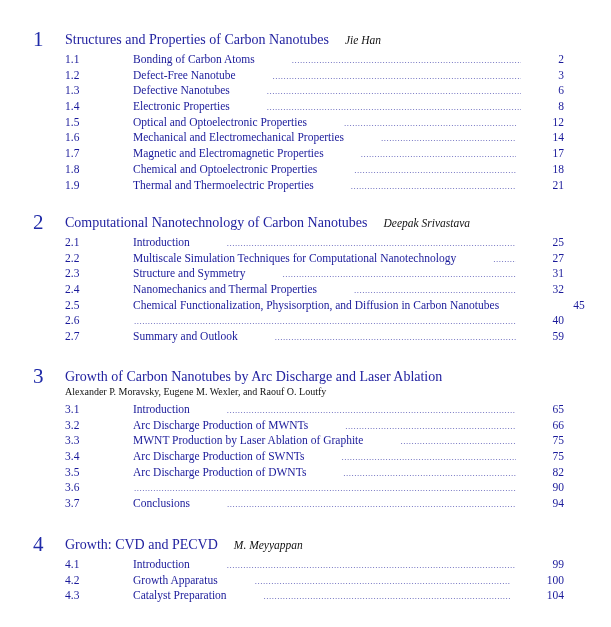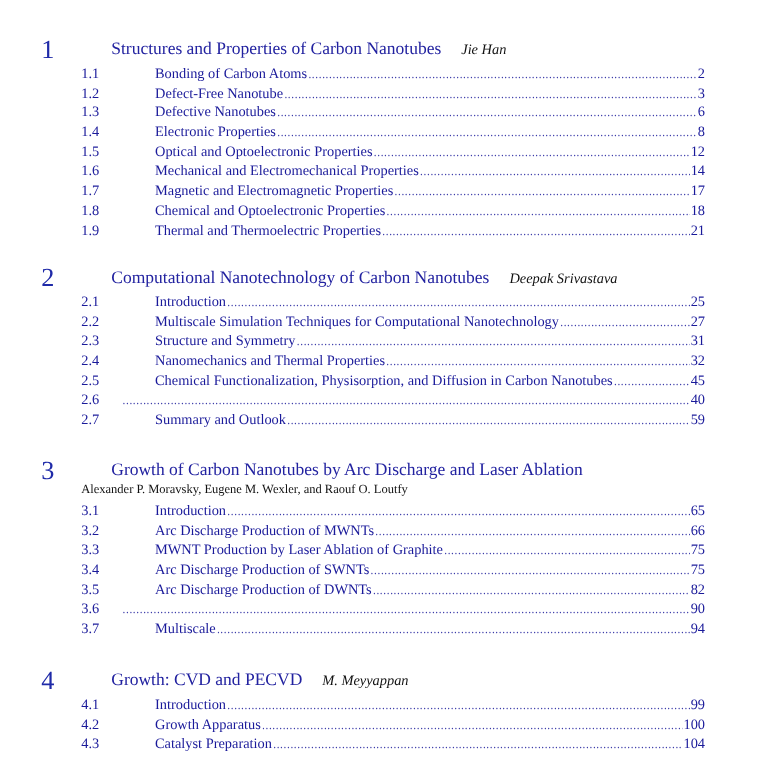--- a/index.html
+++ b/index.html
@@ -7,36 +7,36 @@
     width: 611px; height: 627px; background: #ffffff; position: relative; overflow: hidden;
     font-family: "Liberation Serif", "DejaVu Serif", serif;
   }
   .chapter { position: absolute; left: 0; width: 611px; }
   .ch-num {
     position: absolute; left: 33px; top: 0;
     font-size: 21px; color: #1f2aa8; line-height: 22px;
   }
   .ch-title {
     position: absolute; left: 65px; top: 4px; white-space: nowrap;
-    font-size: 14px; color: #2222a0; line-height: 16px; margin-left: 24px;
+    font-size: 14px; color: #2222a0; line-height: 16px;
   }
   .ch-author {
     font-style: italic; color: #111111; font-size: 11.5px; margin-left: 16px;
   }
   .ch-author-line {
     position: absolute; left: 65px; top: 20px; white-space: nowrap;
     color: #111111; font-size: 10px; line-height: 13px;
   }
   .entries { position: absolute; left: 65px; width: 499px; }
   .entry {
     position: relative; height: 15.7px; display: flex; align-items: baseline;
-    font-size: 11.5px; color: #1a1a9a; line-height: 15.7px;
+    font-size: 11.5px; color: #1a1a9a; line-height: 15.7px; gap: 36px;
   }
   .e-num { width: 32px; flex: none; }
-  .e-title { white-space: nowrap; flex: none; margin-left: 27px; }
+  .e-title { white-space: nowrap; flex: none; }
   .e-dots {
     flex: 1 1 auto; overflow: hidden; white-space: nowrap; margin: 0 1px;
     color: #3a3aa8; letter-spacing: 0.5px; font-size: 9px;
   }
   .e-page { flex: none; text-align: right; }
 </style>
 </head>
 <body>
 
 <div class="chapter" style="top:28px;">
@@ -183,21 +183,21 @@
         <span class="e-dots">............................................................................................................................................................................................................................................................................................................</span>
         <span class="e-page">82</span>
       </div>
       <div class="entry">
         <span class="e-num">3.6</span>
         <span class="e-dots">............................................................................................................................................................................................................................................................................................................</span>
         <span class="e-page">90</span>
       </div>
       <div class="entry">
         <span class="e-num">3.7</span>
-        <span class="e-title">Multiscale</span>
+        <span class="e-title">Conclusions</span>
         <span class="e-dots">............................................................................................................................................................................................................................................................................................................</span>
         <span class="e-page">94</span>
       </div>
     </div>
 </div>
 
 <div class="chapter" style="top:533px;">
   <div class="ch-num">4</div>
   <div class="ch-title"><span>Growth: CVD and PECVD</span><span class="ch-author">M. Meyyappan</span></div>
   <div class="entries" style="top:24px;">

